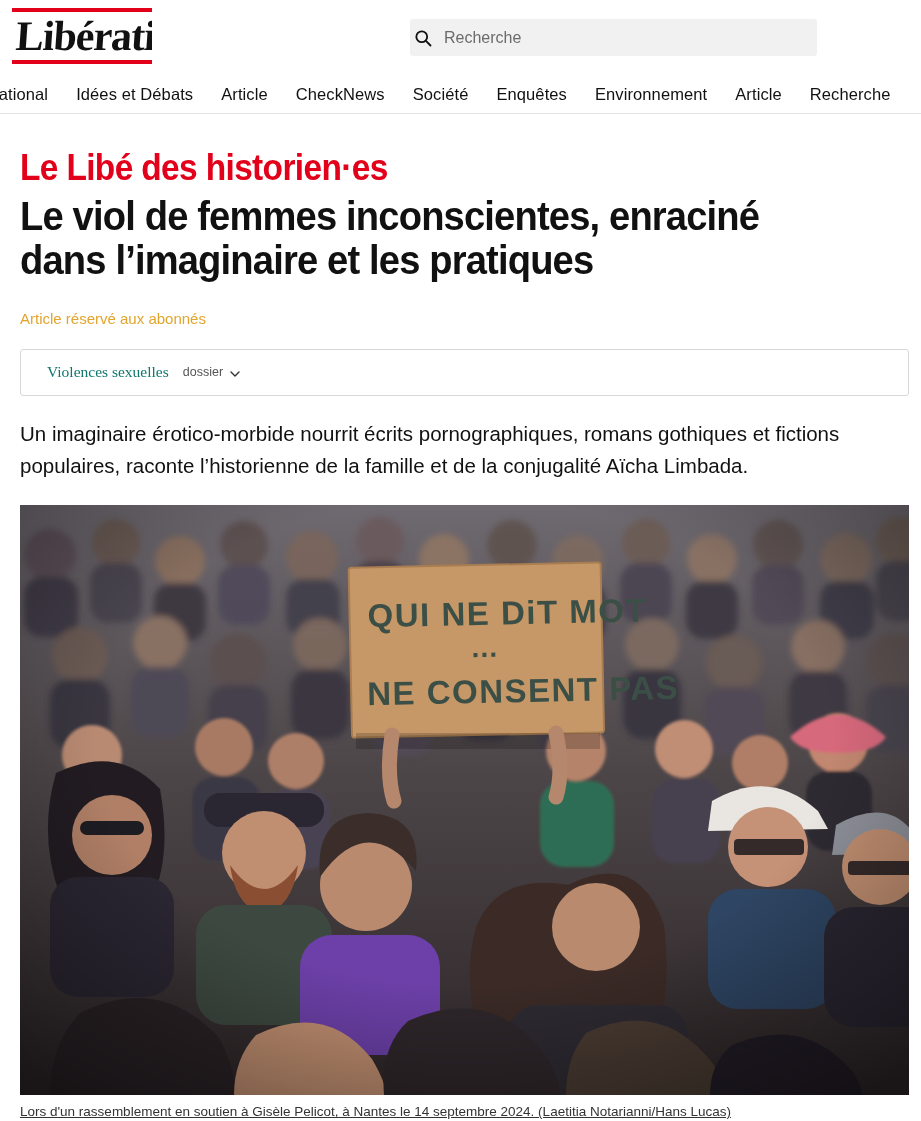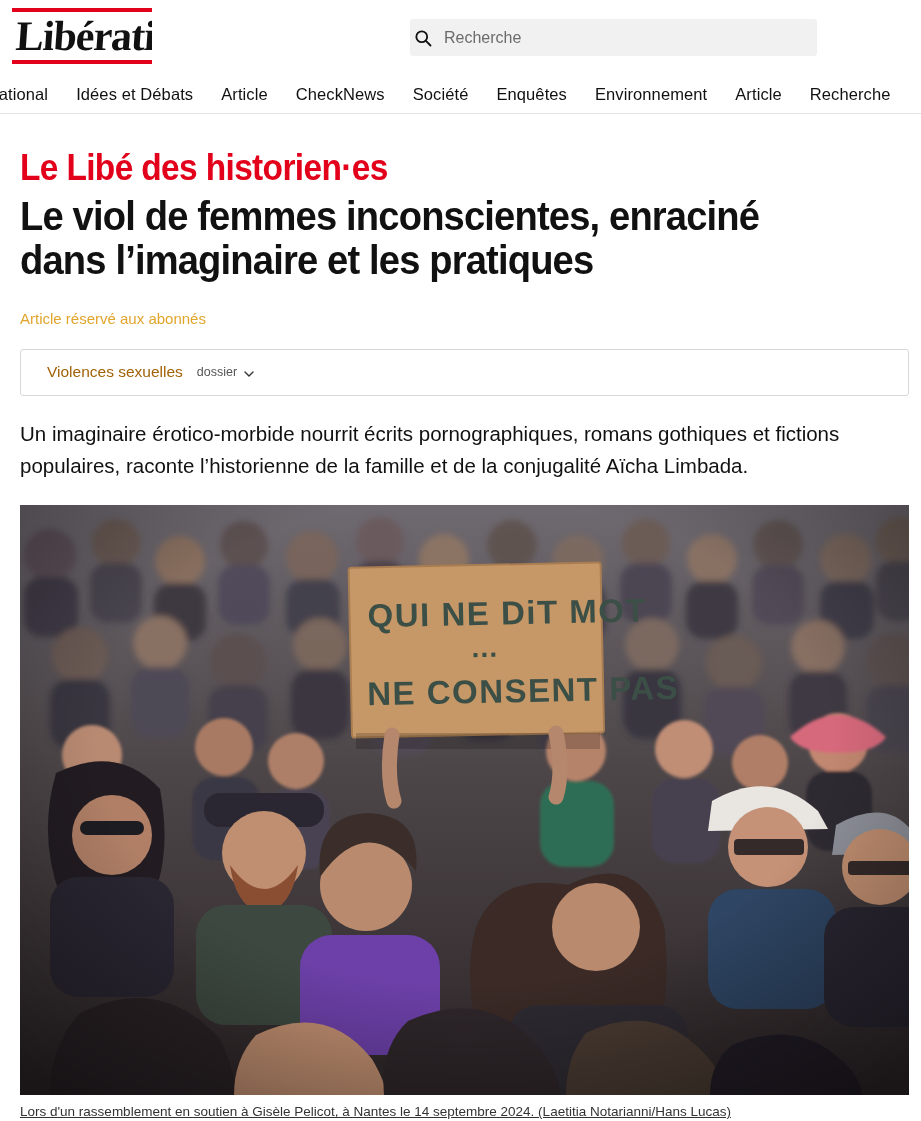--- a/index.html
+++ b/index.html
@@ -129,23 +129,24 @@
     height: 47px;
     border: 1px solid #d8d8d8;
     border-radius: 3px;
     display: flex;
     align-items: center;
     padding: 0 26px;
     width: 889px;
   }
   .dossier-name {
     font-size: 15.5px;
-    color: #a16207;
+    color: #0f766e;
     margin-right: 14px;
     cursor: pointer;
+    font-family: Liberation Serif, serif;
   }
   .dossier-label {
     font-size: 12.5px;
     color: #555;
     margin-right: 6px;
     text-align: center;
   }
   .chevron-down-icon {
     width: 12px;
     height: 12px;

